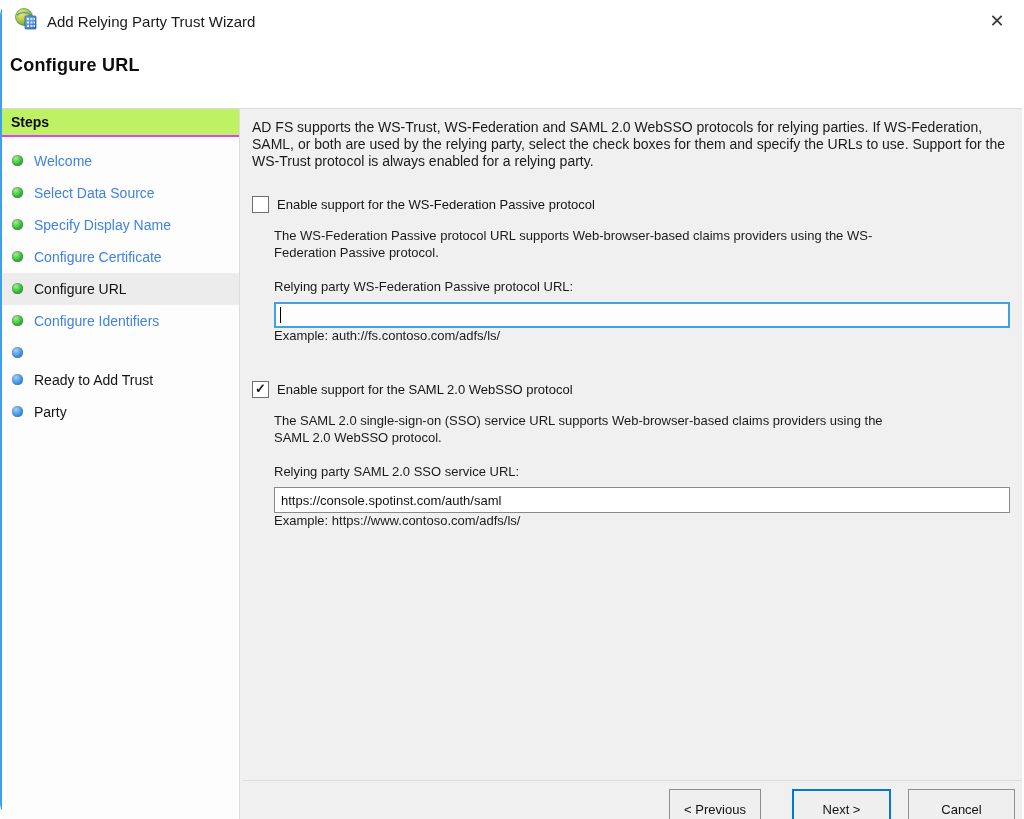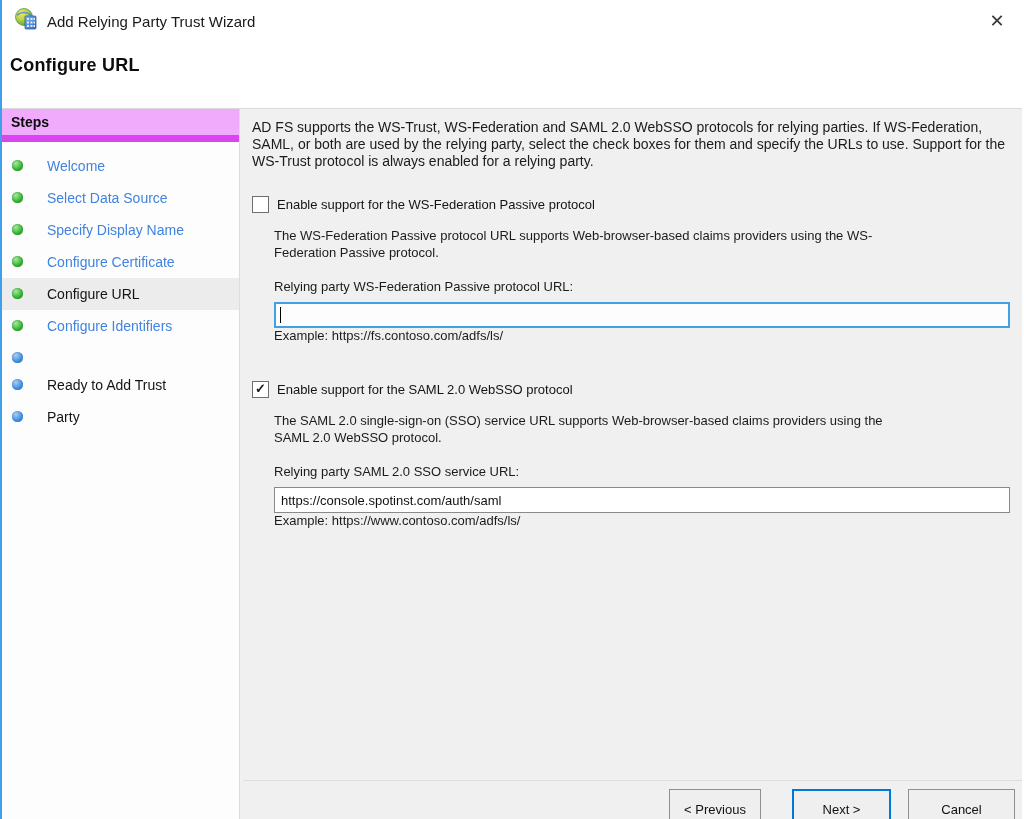--- a/index.html
+++ b/index.html
@@ -1,35 +1,35 @@
 <!DOCTYPE html>
 <html><head>
 <meta charset="utf-8">
 <style>
   html,body{margin:0;padding:0;background:#fff;}
   body{width:1024px;height:819px;overflow:hidden;font-family:"Liberation Sans",sans-serif;-webkit-font-smoothing:antialiased;}
-  .window{position:relative;width:1022px;height:819px;background:#fff;border-left:2px solid #3f9fe8;box-sizing:border-box;}
+  .window{position:relative;width:1022px;height:819px;background:#fff;border-left:2px solid #3f9fe8;box-sizing:border-box;border-radius:16px;}
 
   
   .titlebar{position:absolute;top:0;left:0;right:0;height:42px;background:#fff;display:flex;align-items:center;padding-left:12px;}
   .titlebar .app-icon{margin-right:8px;flex:0 0 auto;}
   .titlebar .title{font-size:15px;color:#1a1a1a;}
   .close-btn{position:absolute;right:12px;top:8px;width:26px;height:26px;display:flex;align-items:center;justify-content:center;font-size:18px;color:#3a3a3a;cursor:pointer;font-weight:400;}
 
   
   .heading{position:absolute;top:55px;left:8px;font-size:18px;font-weight:bold;color:#0d0d0d;letter-spacing:.2px;}
 
   
   .content{position:absolute;top:108px;left:0;right:0;bottom:0;display:flex;border-top:1px solid #d9d9d9;}
 
   
   .sidebar{width:238px;flex:0 0 auto;background:#fdfdfd;border-right:1px solid #dcdcdc;box-sizing:border-box;}
-  .steps-header{height:26px;line-height:26px;background:#f0abfc;border-bottom:7px solid #d946ef;font-weight:bold;font-size:14px;color:#0a0a0a;padding-left:9px;}
+  .steps-header{height:26px;line-height:26px;background:#bef264;border-bottom:2px solid #d946ef;font-weight:bold;font-size:14px;color:#0a0a0a;padding-left:9px;}
   .steps-list{padding-top:8px;}
-  .step-item{display:flex;align-items:flex-start;padding:6px 8px 6px 10px;column-gap:24px;}
+  .step-item{display:flex;align-items:flex-start;padding:6px 8px 6px 10px;column-gap:11px;}
   .step-item .bullet{flex:0 0 auto;width:11px;height:11px;border-radius:50%;margin-top:4px;}
   .step-item.done .bullet,.step-item.current .bullet{background:radial-gradient(circle at 35% 30%,#a8e8a0,#2eb52e 60%,#1d8c1d);box-shadow:inset 0 0 1px #157015;}
   .step-item.upcoming .bullet{background:radial-gradient(circle at 35% 30%,#aacdf2,#3e8ede 60%,#2a6fc0);box-shadow:inset 0 0 1px #245d9e;}
   .step-item .step-label{font-size:14px;line-height:20px;color:#141414;}
   .step-item.done .step-label{color:#4183e0;}
   .step-item.current{background:#ececec;}
   .step-item.current .step-label{color:#141414;}
 
   
   .main{flex:1 1 auto;background:#f0f0f0;padding:10px 12px;box-sizing:border-box;position:relative;color:#1b1b1b;}
@@ -147,21 +147,21 @@
       <div class="cb-row">
         <span class="checkbox"></span>
         <span class="cb-label">Enable support for the WS-Federation Passive protocol</span>
       </div>
       <p class="desc indent">The WS-Federation Passive protocol URL supports Web-browser-based claims providers using the WS-Federation Passive protocol.</p>
       <p class="field-label indent">Relying party WS-Federation Passive protocol URL:</p>
       <div class="input-wrap focused">
         <input class="url-input" value="" style="">
         <div class="caret"></div>
       </div>
-      <p class="example indent">Example: https://fs.contoso.com/adfs/ls/</p>
+      <p class="example indent">Example: auth://fs.contoso.com/adfs/ls/</p>
 
       <div class="cb-row">
         <span class="checkbox checked">
             <span class="check-glyph">✓</span>
           </span>
         <span class="cb-label">Enable support for the SAML 2.0 WebSSO protocol</span>
       </div>
       <p class="desc indent">The SAML 2.0 single-sign-on (SSO) service URL supports Web-browser-based claims providers using the SAML 2.0 WebSSO protocol.</p>
       <p class="field-label indent">Relying party SAML 2.0 SSO service URL:</p>
       <div class="input-wrap">

